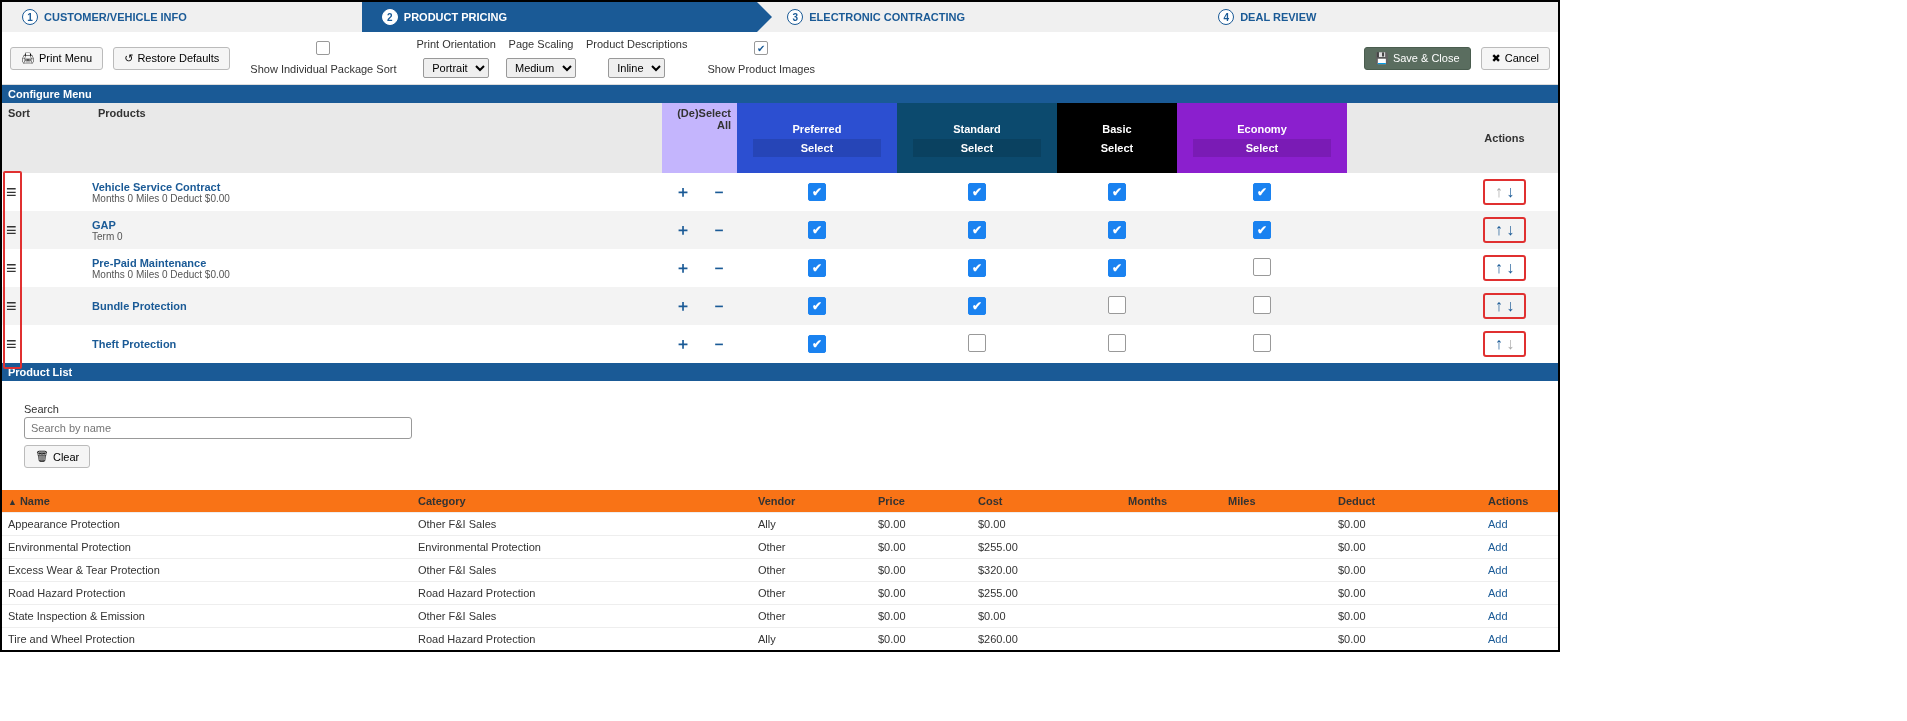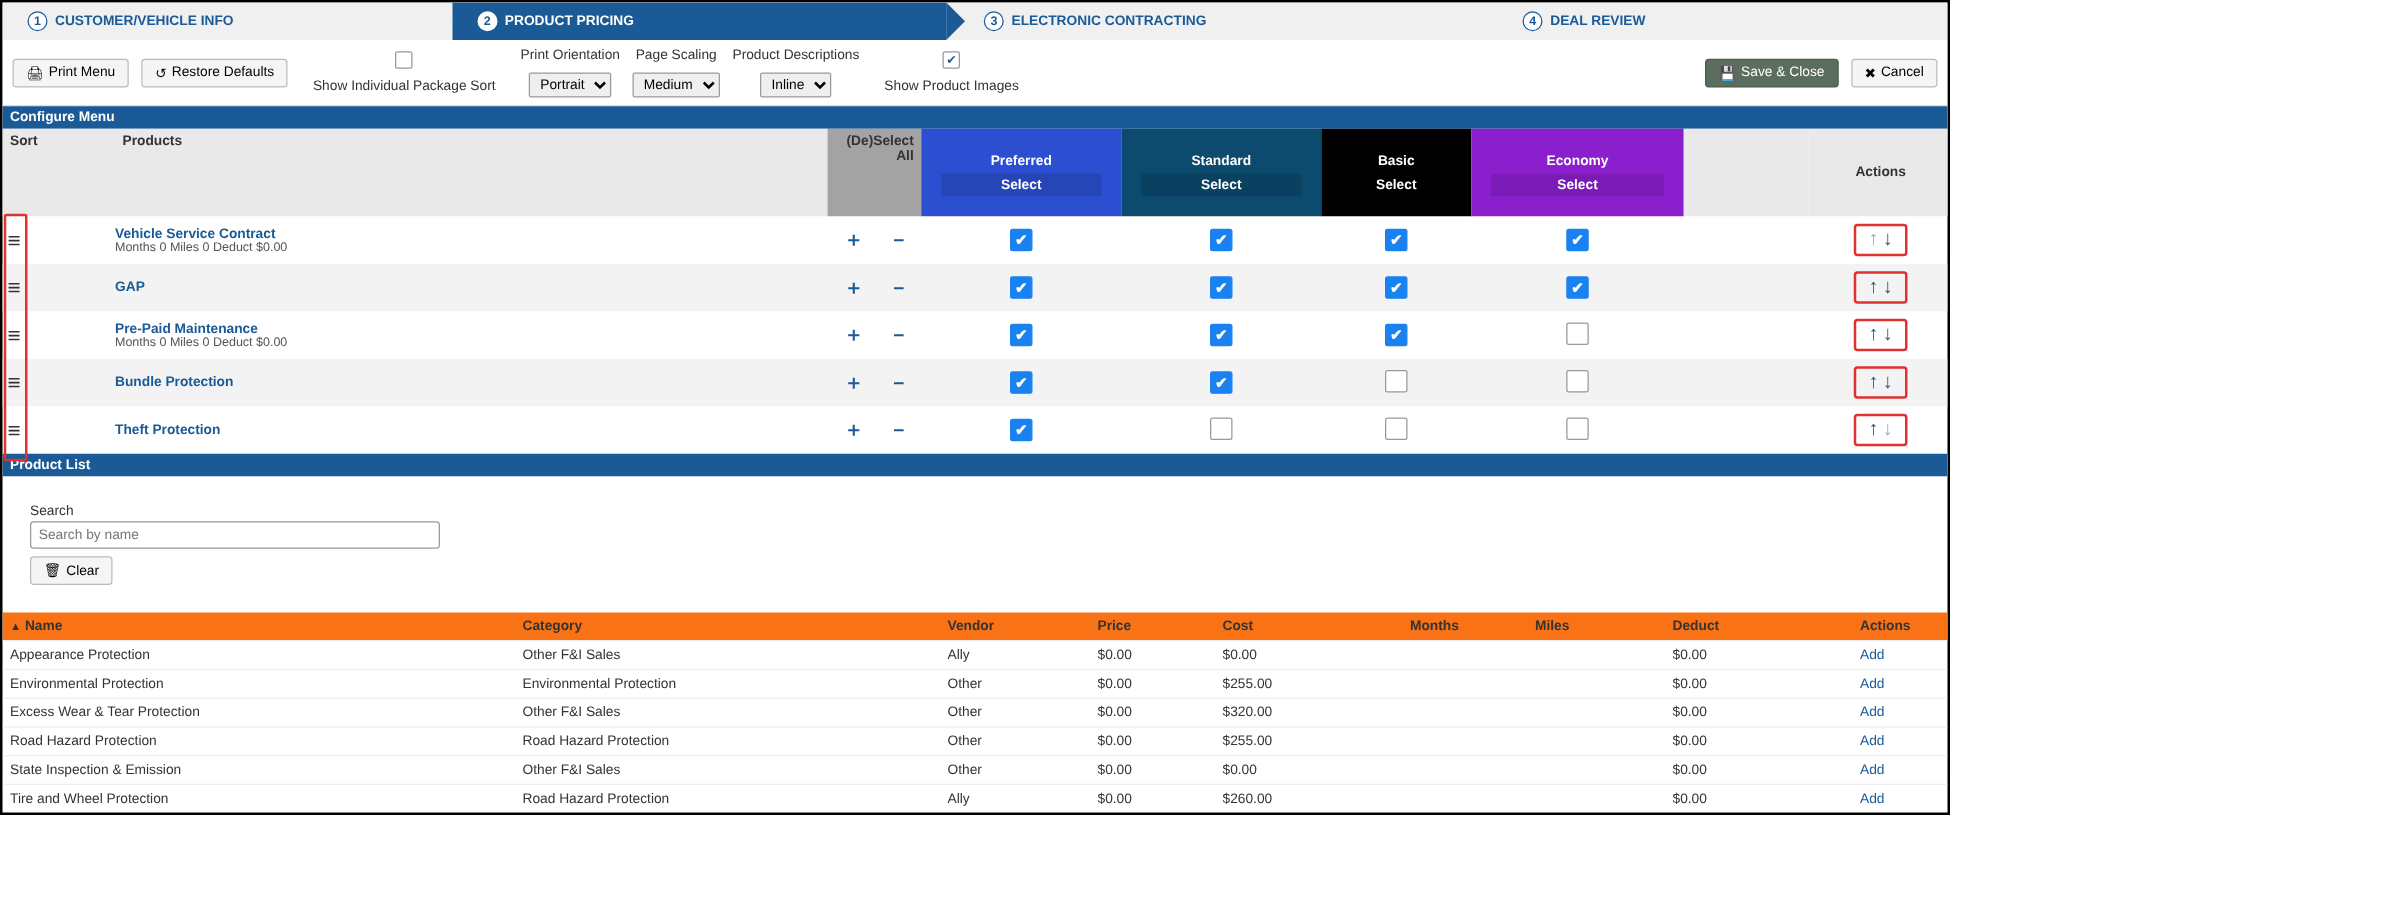--- a/index.html
+++ b/index.html
@@ -23,21 +23,21 @@
 select { border: 1px solid #999; border-radius: 2px; padding: 2px 4px; font-size: 11px; }
 .checkbox-fake { width: 14px; height: 14px; border: 1px solid #999; border-radius: 2px; display: inline-flex; align-items: center; justify-content: center; }
 .checkbox-fake.checked { background: #fff; color: #1a5a96; }
 .checkbox-fake.checked::after { content: "✔"; font-size: 10px; }
 .spacer { flex: 1; }
 .section-bar { background: #1a5a96; color: #fff; font-size: 11px; font-weight: 600; padding: 3px 6px; }
 .grid-header { display: grid; grid-template-columns: 90px 570px 75px 160px 160px 120px 170px 100px 115px; }
 .grid-header .hcell { padding: 4px 6px; font-size: 11px; font-weight: 600; }
 .hcell.sort { background: #e9e9e9; }
 .hcell.products { background: #e9e9e9; }
-.hcell.deselect { background: #a3a3a3; text-align: right; }
+.hcell.deselect { background: #c4b5fd; text-align: right; }
 .hcell.actions { background: #e9e9e9; text-align: center; display: flex; align-items: center; justify-content: center; }
 .hcell.tier { color: #fff; text-align: center; padding: 16px; }
 .hcell.tier .tname { padding: 4px 0; font-weight: 600; font-size: 11px; }
 .hcell.tier .tselect { background: rgba(0,0,0,0.12); padding: 3px 0; font-size: 11px; }
 .tier.preferred { background: #2c4fd1; }
 .tier.standard { background: #0c4a6e; }
 .tier.basic { background: #000000; }
 .tier.economy { background: #8b1fce; }
 .prod-row { display: grid; grid-template-columns: 90px 570px 75px 160px 160px 120px 170px 100px 115px; min-height: 38px; align-items: center; }
 .prod-row:nth-child(even){ background: #f3f3f3; }
@@ -53,21 +53,21 @@
 .check-box.checked::after { content: "✔"; font-size: 12px; font-weight: bold; }
 .actions-col { display: flex; justify-content: center; gap: 10px; }
 .arrow { font-size: 16px; font-weight: bold; }
 .arrow.up { color: #1a5a96; }
 .arrow.down { color: #1a5a96; }
 .arrow.disabled { color: #aaa; }
 .hi-box { border: 2px solid #e03030; border-radius: 3px; padding: 2px 10px; }
 .product-list { }
 .pl-controls { padding: 22px; }
 .pl-search-label { font-size: 11px; margin-bottom: 2px; display: block; }
-.pl-search { width: 328px; padding: 4px 6px; border: 1px solid #999; border-radius: 3px; font-size: 11px; }
+.pl-search { width: 388px; padding: 4px 6px; border: 1px solid #999; border-radius: 3px; font-size: 11px; }
 .pl-table-header { display: grid; grid-template-columns: 410px 340px 120px 100px 150px 100px 110px 150px 80px; background: #f97316; font-size: 11px; font-weight: 600; }
 .pl-table-header .pcell { padding: 5px 6px; }
 .pl-table-header .pcell:first-child::before { content: "▲"; font-size: 9px; margin-right: 3px; }
 .pl-row { display: grid; grid-template-columns: 410px 340px 120px 100px 150px 100px 110px 150px 80px; font-size: 11px; border-top: 1px solid #eee; }
 .pl-row .pcell { padding: 5px 6px; }
 .pl-row .add-link { color: #1a5a96; cursor: pointer; }
 .highlight-left { position: relative; }
 .highlight-left::before { content: ""; position: absolute; left: 1px; top: -2px; width: 15px; height: calc(100% + 4px); border: 2px solid #e03030; border-radius: 2px; }
 </style>
 </head>
@@ -173,20 +173,21 @@
       <div class="check-col"><span class="check-box checked"></span></div>
       <div></div>
       <div class="actions-col">
         <span class="hi-box"><span class="arrow up disabled">↑</span> <span class="arrow down ">↓</span></span>
       </div>
     </div>
     <div class="prod-row">
       <div class="sort-handle">≡</div>
       <div class="prod-col">
         <div class="prod-name">GAP</div>
+        <div class="prod-sub">Term 0</div>
       </div>
       <div class="deselect-col">
         <span class="plusminus">＋</span>
         <span class="plusminus">－</span>
       </div>
       <div class="check-col"><span class="check-box checked"></span></div>
       <div class="check-col"><span class="check-box checked"></span></div>
       <div class="check-col"><span class="check-box checked"></span></div>
       <div class="check-col"><span class="check-box checked"></span></div>
       <div></div>

